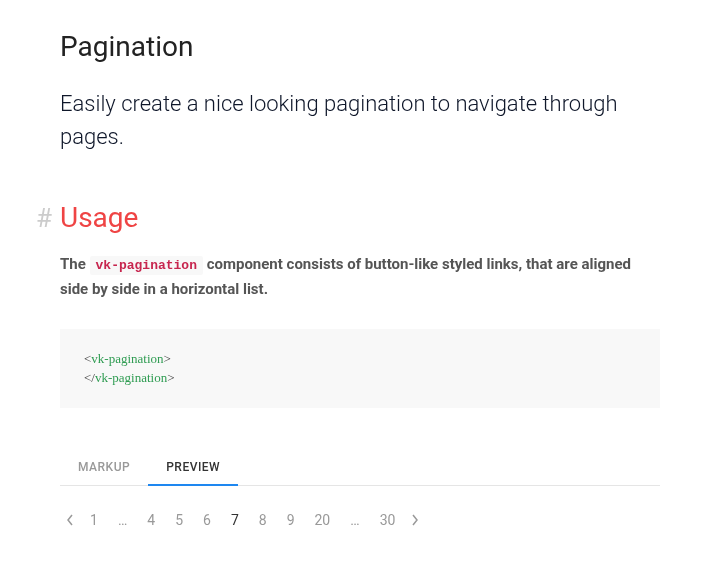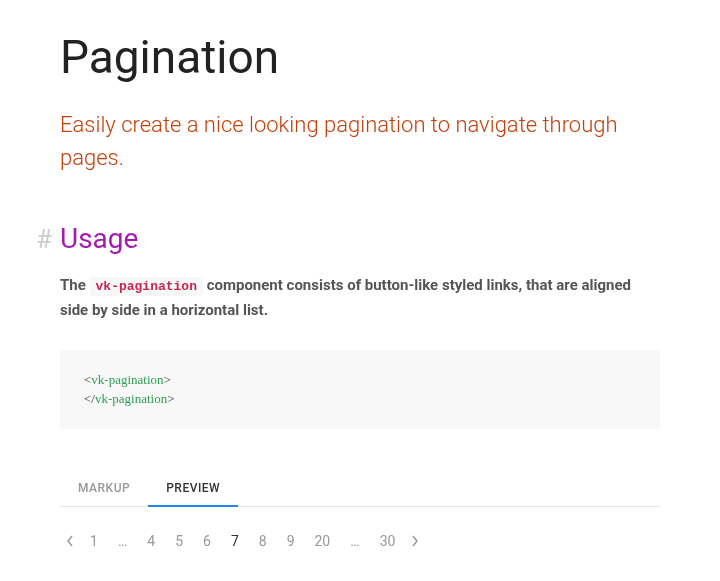--- a/index.html
+++ b/index.html
@@ -4,48 +4,48 @@
 <style>
   * { box-sizing: border-box; margin: 0; padding: 0; }
   body {
     font-family: -apple-system, BlinkMacSystemFont, "Segoe UI", Roboto, "Helvetica Neue", Arial, sans-serif;
     color: #333;
     background: #fff;
     width: 720px;
     padding: 30px 60px 20px 60px;
   }
   h1 {
-    font-size: 46px;
+    font-size: 28px;
     font-weight: 400;
     color: #222;
     margin-bottom: 24px;
   }
   .lead {
     font-size: 22px;
     font-weight: 300;
-    color: #c2410c;
+    color: #0f172a;
     line-height: 1.5;
     margin-bottom: 48px;
   }
   .section-heading {
     display: flex;
     align-items: baseline;
     margin-bottom: 18px;
     margin-left: -24px;
   }
   .hash {
     color: #ccc;
     font-size: 26px;
     font-weight: 400;
     width: 24px;
   }
   h2 {
     font-size: 28px;
     font-weight: 400;
-    color: #a21caf;
+    color: #ef4444;
   }
   .body-text {
     font-size: 15px;
     color: #555;
     line-height: 1.6;
     margin-bottom: 28px;
     font-weight: bold;
   }
   .inline-code {
     font-family: Consolas, "Courier New", monospace;

